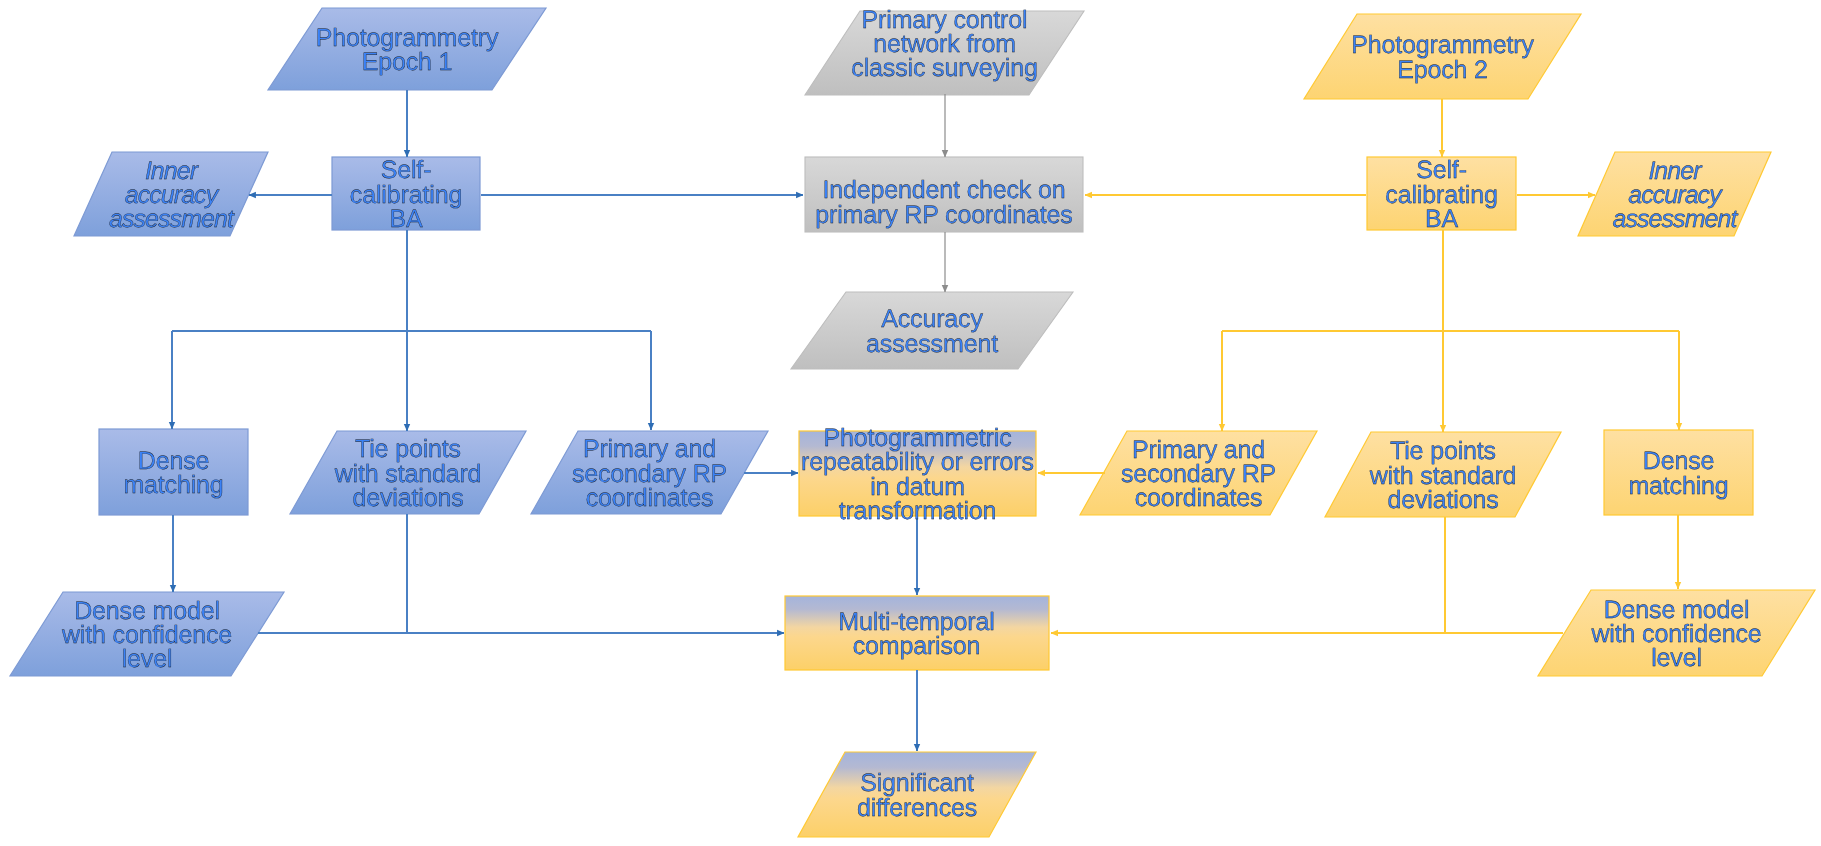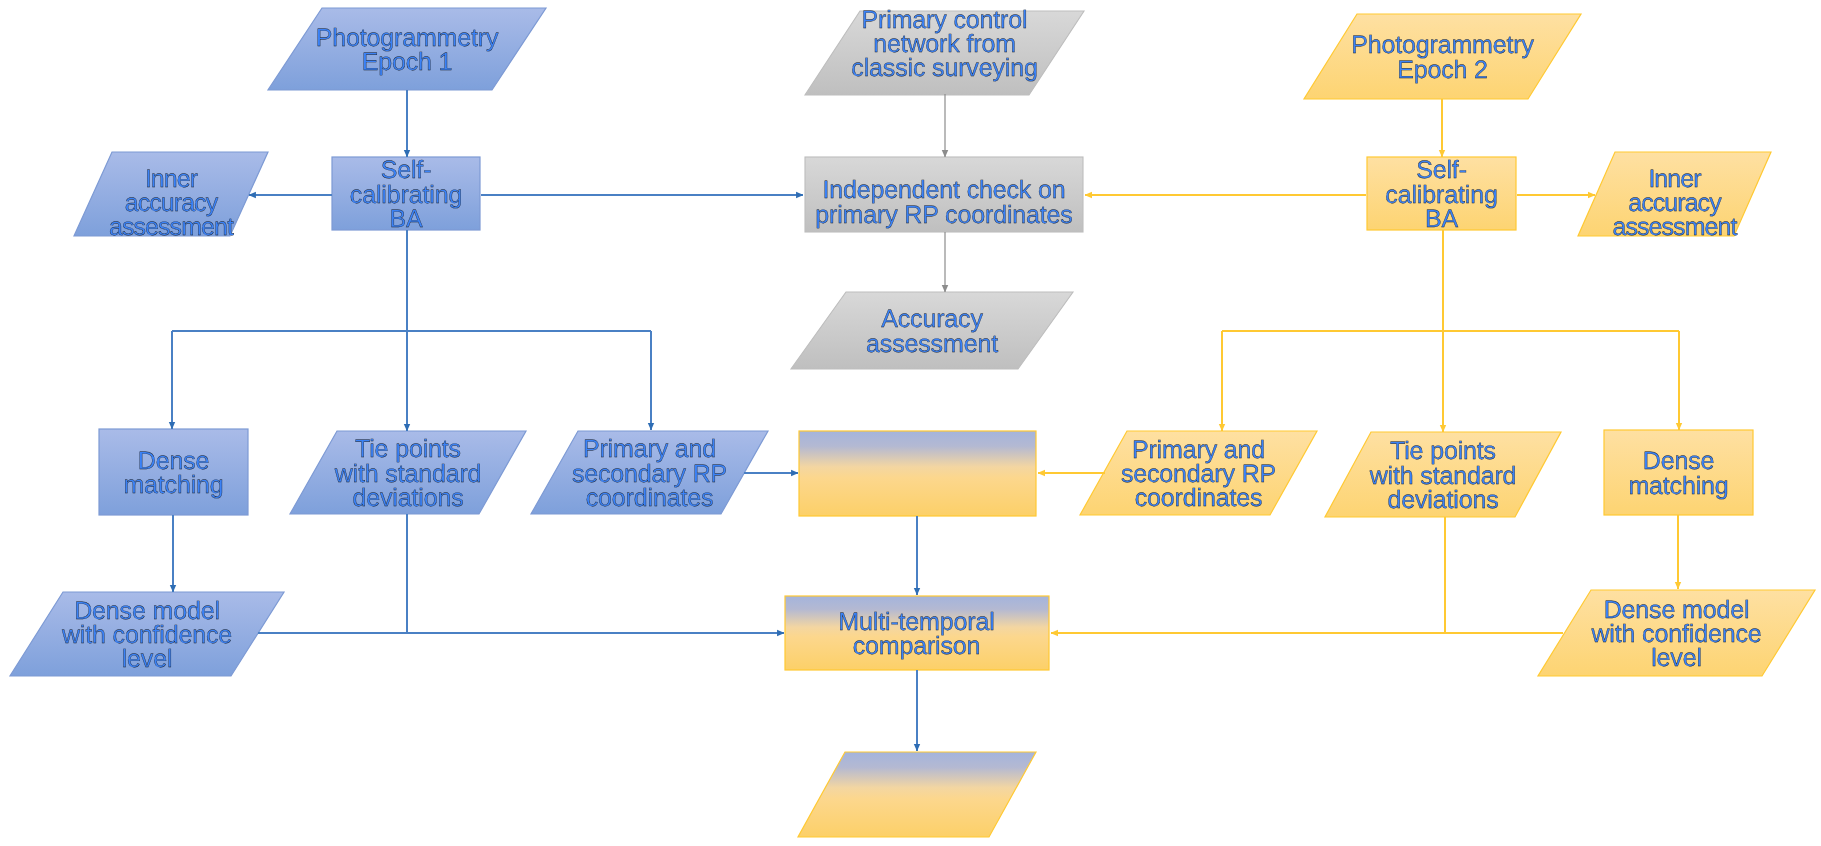--- a/index.html
+++ b/index.html
@@ -23,21 +23,21 @@
   .conn-orange { stroke:#FFC933; stroke-width:2; }
   .conn-gray   { stroke:#8C8C8C; stroke-width:1.2; }
 
   .node-label {
     position:absolute; display:flex; align-items:center; justify-content:center;
     text-align:center; color:#3b82f6; font-size:25px; line-height:24.4px; letter-spacing:-0.15px;
     white-space:pre-line; pointer-events:none; padding-top:2.5px; box-sizing:border-box;
     -webkit-font-smoothing:antialiased; text-rendering:geometricPrecision; transform:translateZ(0);
     -webkit-text-stroke:0.35px #1A1A1A;
   }
-  .node-label.italic { letter-spacing:-0.95px;margin-top:8px; }
+  .node-label.italic { font-style:italic; letter-spacing:-0.95px; }
 </style>
 </head>
 <body>
 
 <div id="diagram">
   <svg class="canvas" viewBox="0 0 1821 846">
     <defs>
       <linearGradient id="grad-blue" x1="0" y1="0" x2="0" y2="1">
         <stop offset="0%" stop-color="#A9BBE8"></stop>
         <stop offset="100%" stop-color="#7EA0DB"></stop>
@@ -142,28 +142,33 @@
 accuracy
 assessment</div>
     <div class="node-label" style="left:99px;top:429px;width:149px;height:86px">Dense
 matching</div>
     <div class="node-label" style="left:290px;top:431px;width:236px;height:83px">Tie points
 with standard
 deviations</div>
     <div class="node-label" style="left:531px;top:431px;width:237px;height:83px">Primary and
 secondary RP
 coordinates</div>
+    <div class="node-label" style="left:799px;top:431px;width:237px;height:85px">Photogrammetric
+repeatability or errors
+in datum transformation</div>
     <div class="node-label" style="left:1080px;top:431px;width:237px;height:84px">Primary and
 secondary RP
 coordinates</div>
     <div class="node-label" style="left:1325px;top:432px;width:236px;height:85px">Tie points
 with standard
 deviations</div>
     <div class="node-label" style="left:1604px;top:430px;width:149px;height:85px">Dense
 matching</div>
     <div class="node-label" style="left:10px;top:592px;width:274px;height:84px">Dense model
 with confidence
 level</div>
     <div class="node-label" style="left:785px;top:596px;width:263px;height:74px">Multi-temporal comparison</div>
     <div class="node-label" style="left:1538px;top:590px;width:277px;height:86px">Dense model
 with confidence
 level</div>
+    <div class="node-label" style="left:798px;top:752px;width:238px;height:85px">Significant
+differences</div>
 </div>
 
 </body></html>

